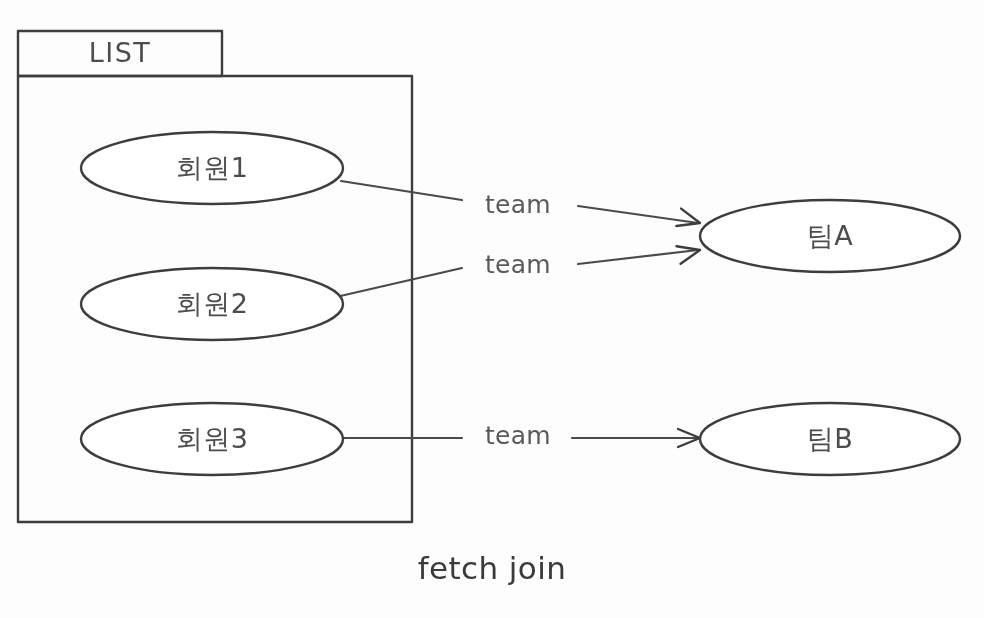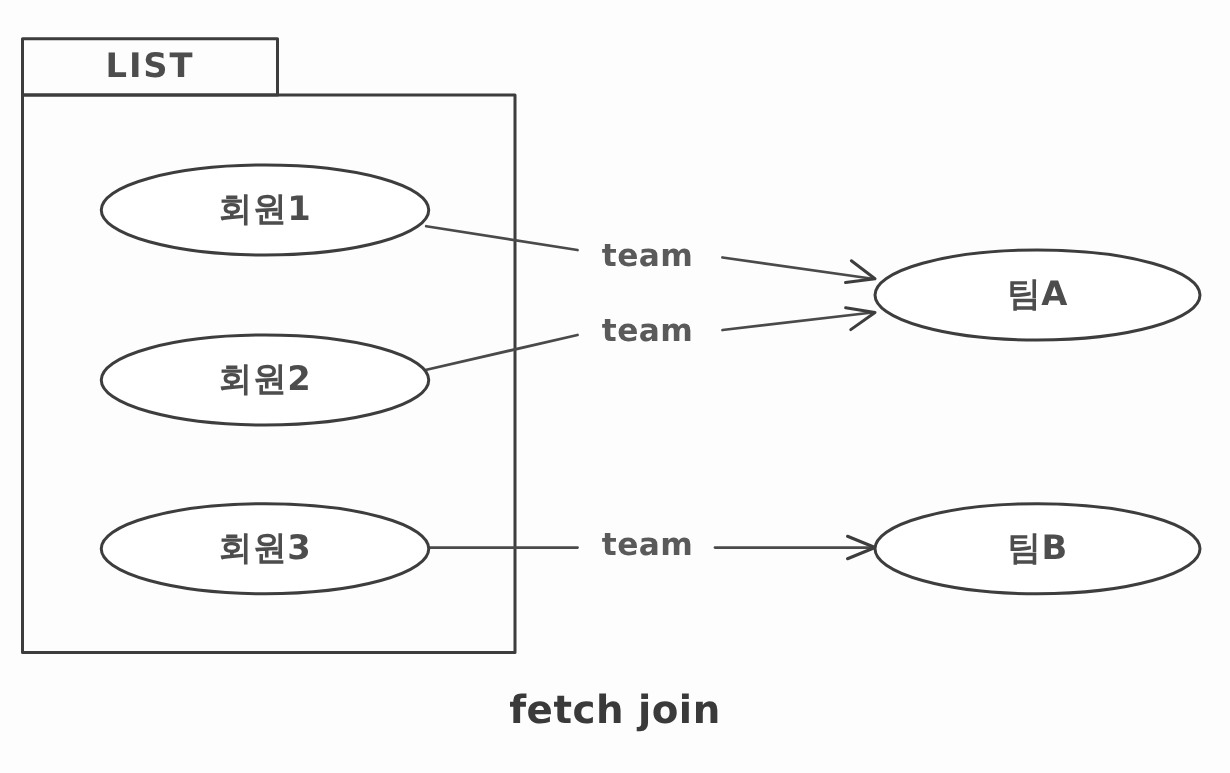--- a/index.html
+++ b/index.html
@@ -8,21 +8,20 @@
     padding: 0;
     background: #ffffff;
   }
   #canvas {
     position: relative;
     width: 984px;
     height: 618px;
     background: #fdfdfd;
     overflow: hidden;
     font-family: "DejaVu Sans", "Liberation Sans", sans-serif;
-    font-weight: bold;
   }
   #diagram-svg {
     position: absolute;
     top: 0;
     left: 0;
     width: 984px;
     height: 618px;
   }
   .stroke {
     fill: none;

